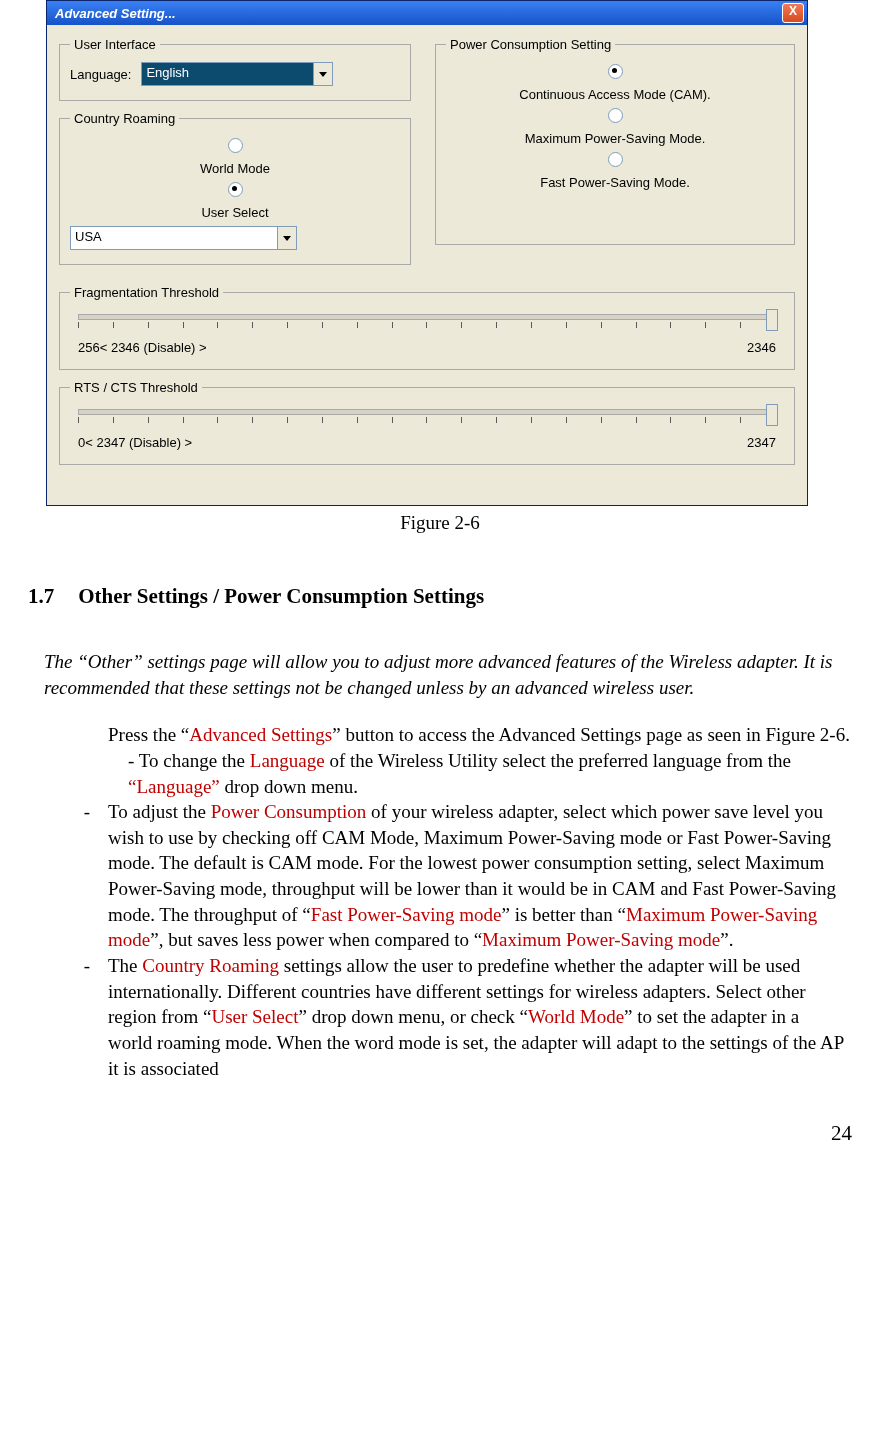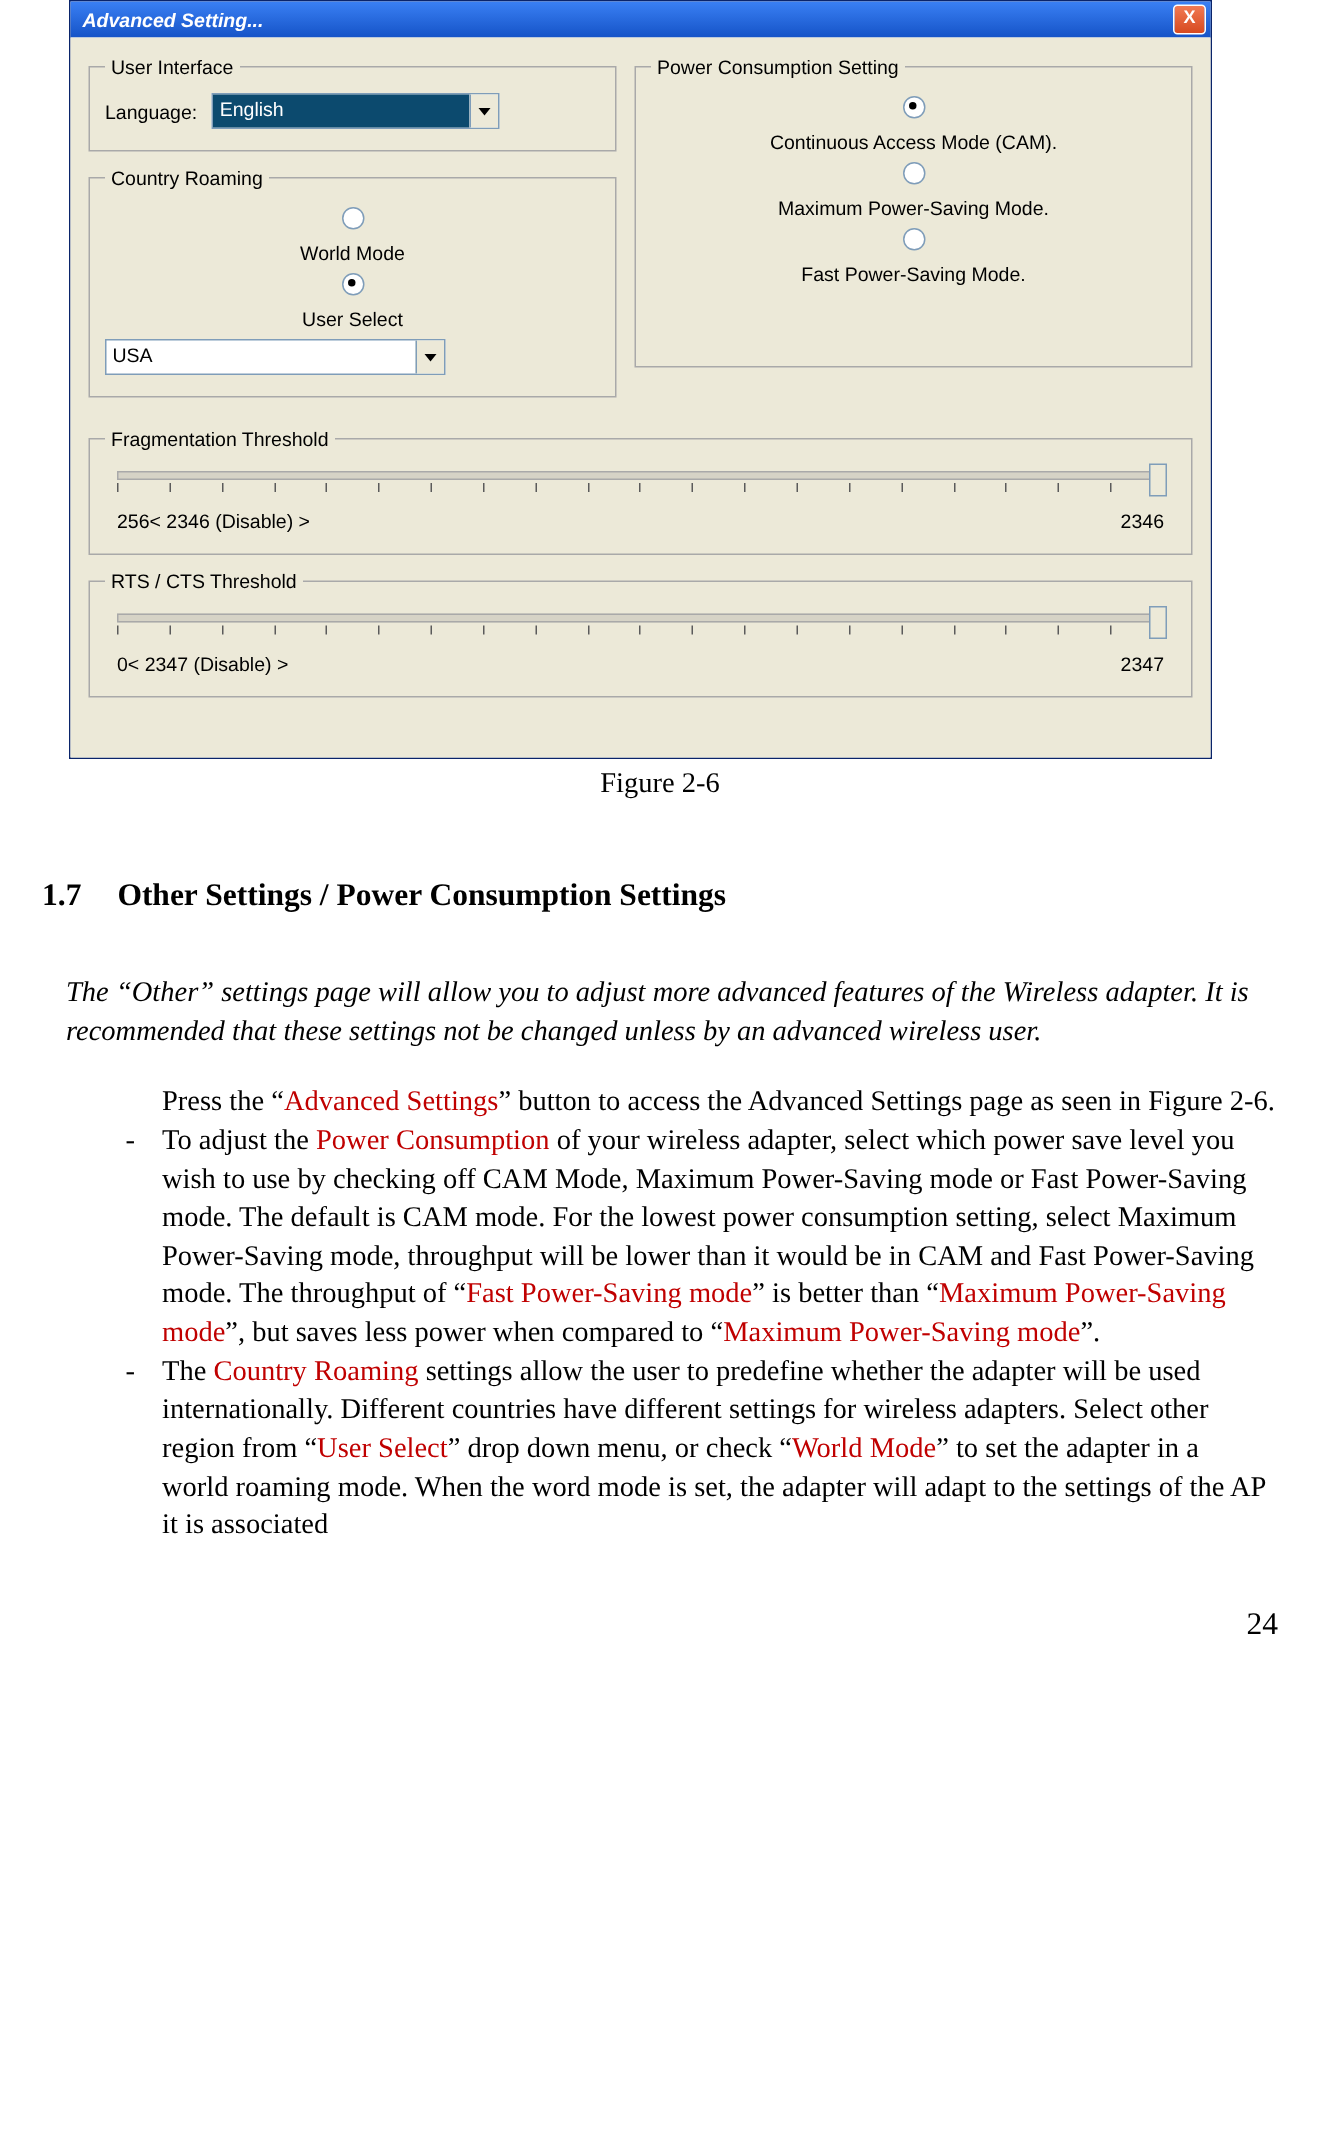--- a/index.html
+++ b/index.html
@@ -53,21 +53,21 @@
   }
   .client-area {
     background: #ece9d8;
     padding: 12px 12px 30px 12px;
     font-family: Tahoma, Arial, sans-serif;
     font-size: 13px;
     color: #000;
   }
   .row1 {
     display: flex;
-    gap: 12px;
+    gap: 24px;
     margin-bottom: 10px;
   }
   .col-left { width: 352px; }
   .col-right { flex: 1; }
 
   fieldset.groupbox {
     border: 1px solid #a9a9a9;
     padding: 6px 10px 10px 10px;
     margin: 0 0 10px 0;
     background: #ece9d8;
@@ -381,20 +381,23 @@
     <span>1.7</span>
     <span>Other Settings / Power Consumption Settings</span>
   </div>
 
   <div class="intro">The “Other” settings page will allow you to adjust more advanced features of the Wireless adapter.    It is recommended that these settings not be changed unless by an advanced wireless user.</div>
 
   <div class="body-text">
     <span>Press the “</span><span class="red">Advanced Settings</span><span>” button to access the Advanced Settings page as seen in Figure 2-6.</span>
   </div>
 
+  <div class="indent-sub">
+    <span>-    To change the </span><span class="red">Language</span><span> of the Wireless Utility select the preferred language from the </span><span class="red">“Language”</span><span> drop down menu.</span>
+  </div>
 
   <div class="hang">
     <div class="bullet">-</div>
     <div class="rest">
       <span>To adjust the </span><span class="red">Power Consumption</span><span> of your wireless adapter, select which power save level you wish to use by checking off CAM Mode, Maximum Power-Saving mode or Fast Power-Saving mode. The default is CAM mode. For the lowest power consumption setting, select Maximum Power-Saving mode, throughput will be lower than it would be in CAM and Fast Power-Saving mode. The throughput of    “</span><span class="red">Fast Power-Saving mode</span><span>” is better than “</span><span class="red">Maximum Power-Saving mode</span><span>”, but saves less power when compared to “</span><span class="red">Maximum Power-Saving mode</span><span>”.</span>
     </div>
   </div>
 
   <div class="hang">
     <div class="bullet">-</div>

